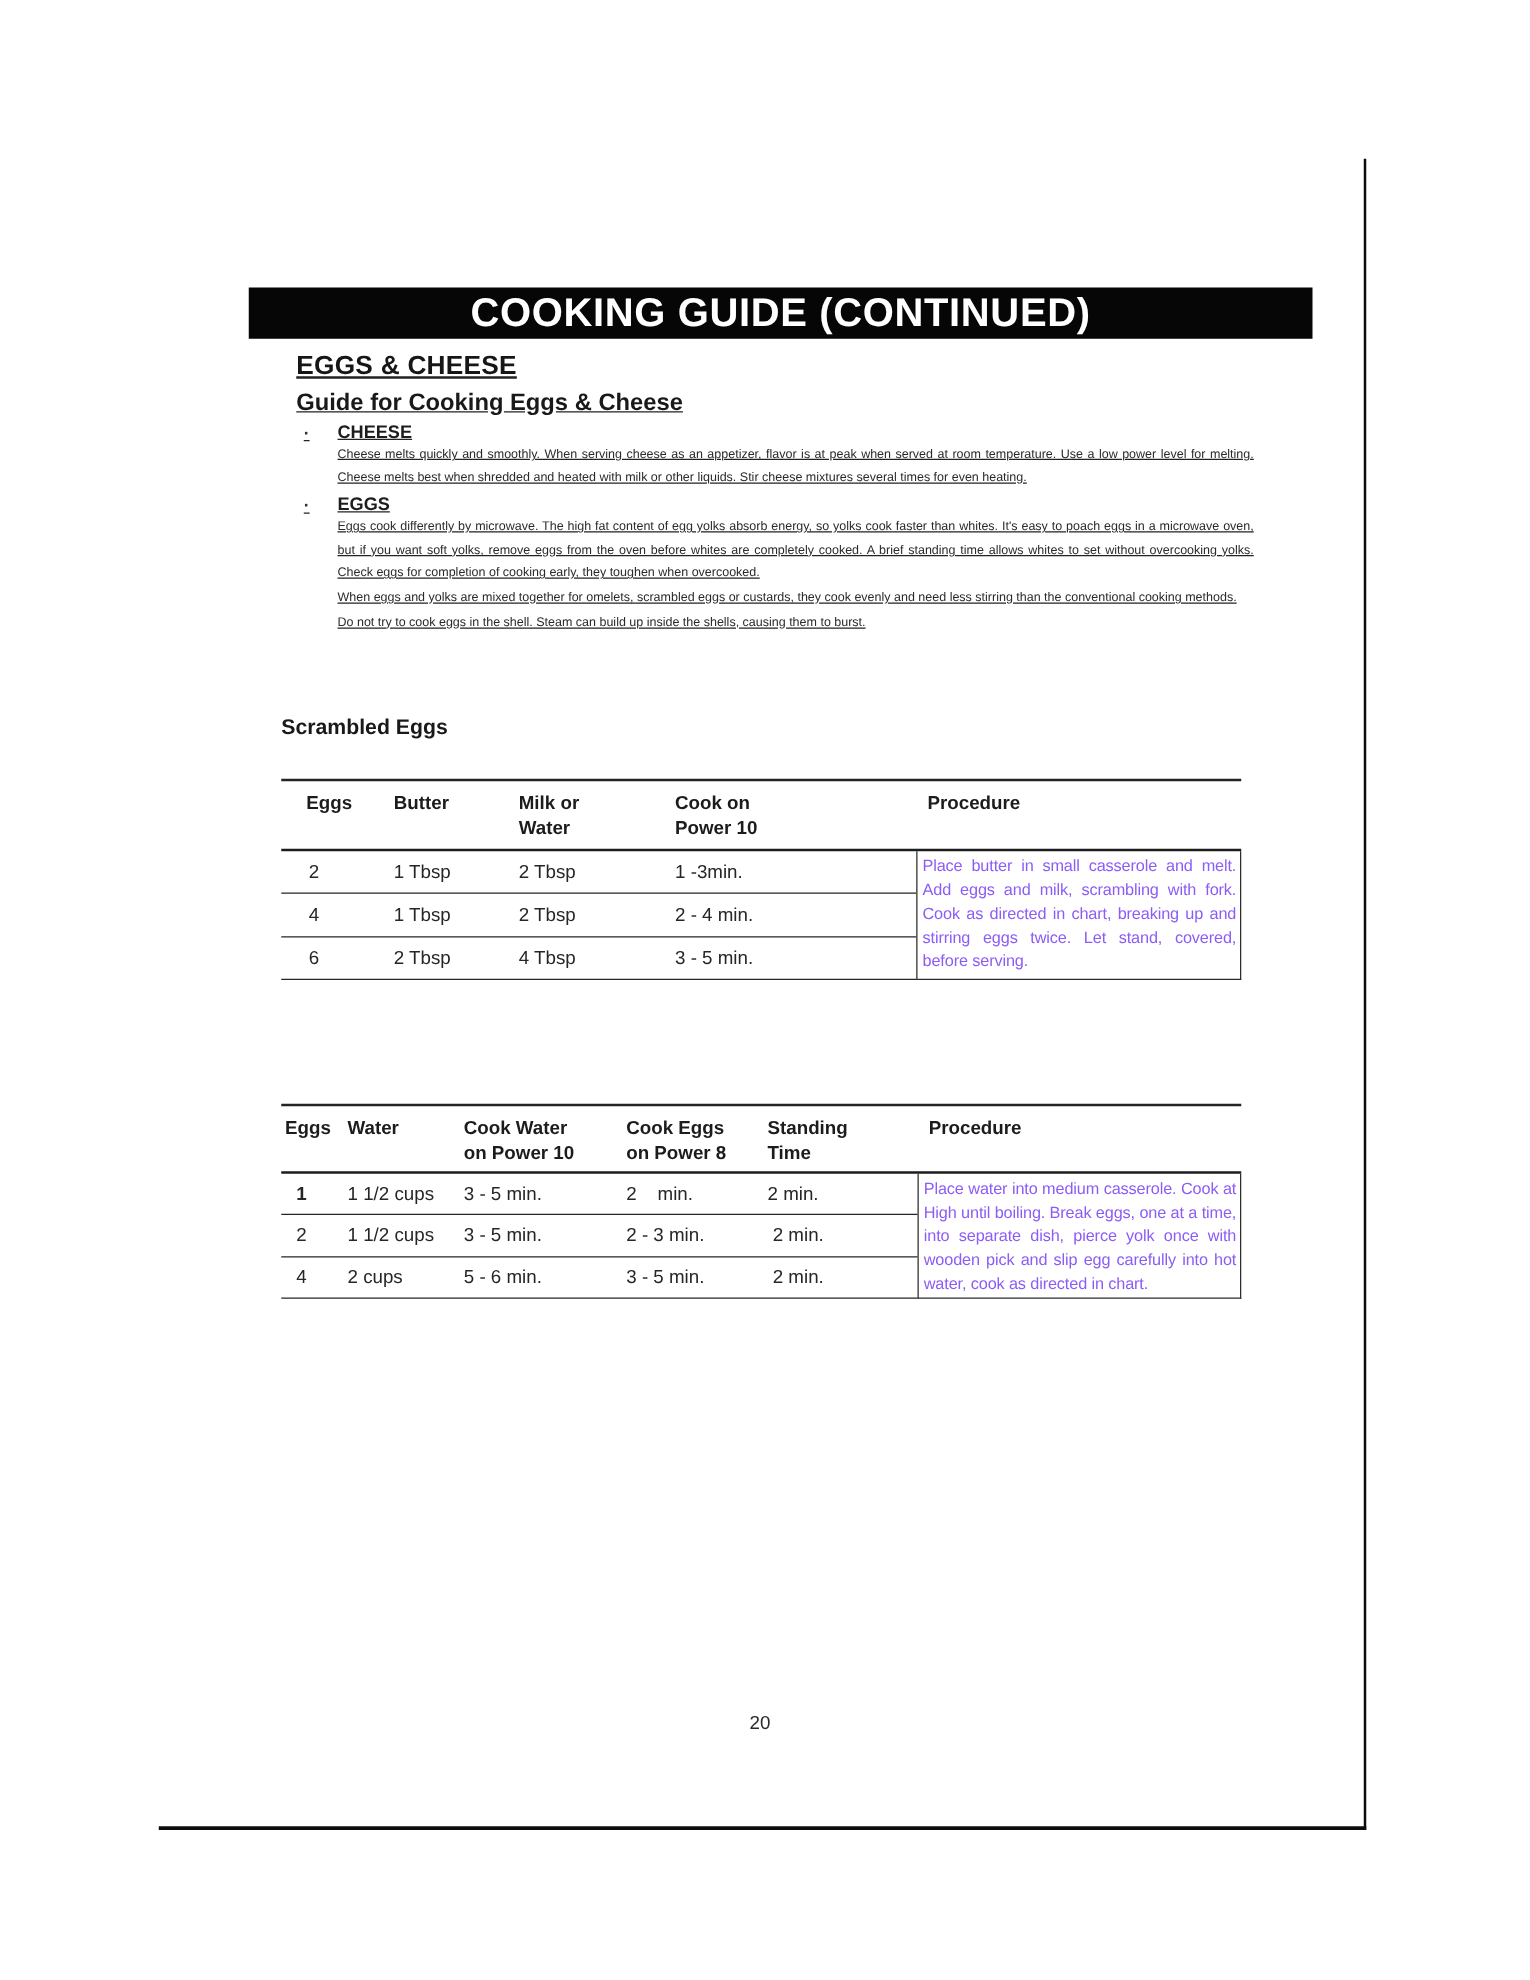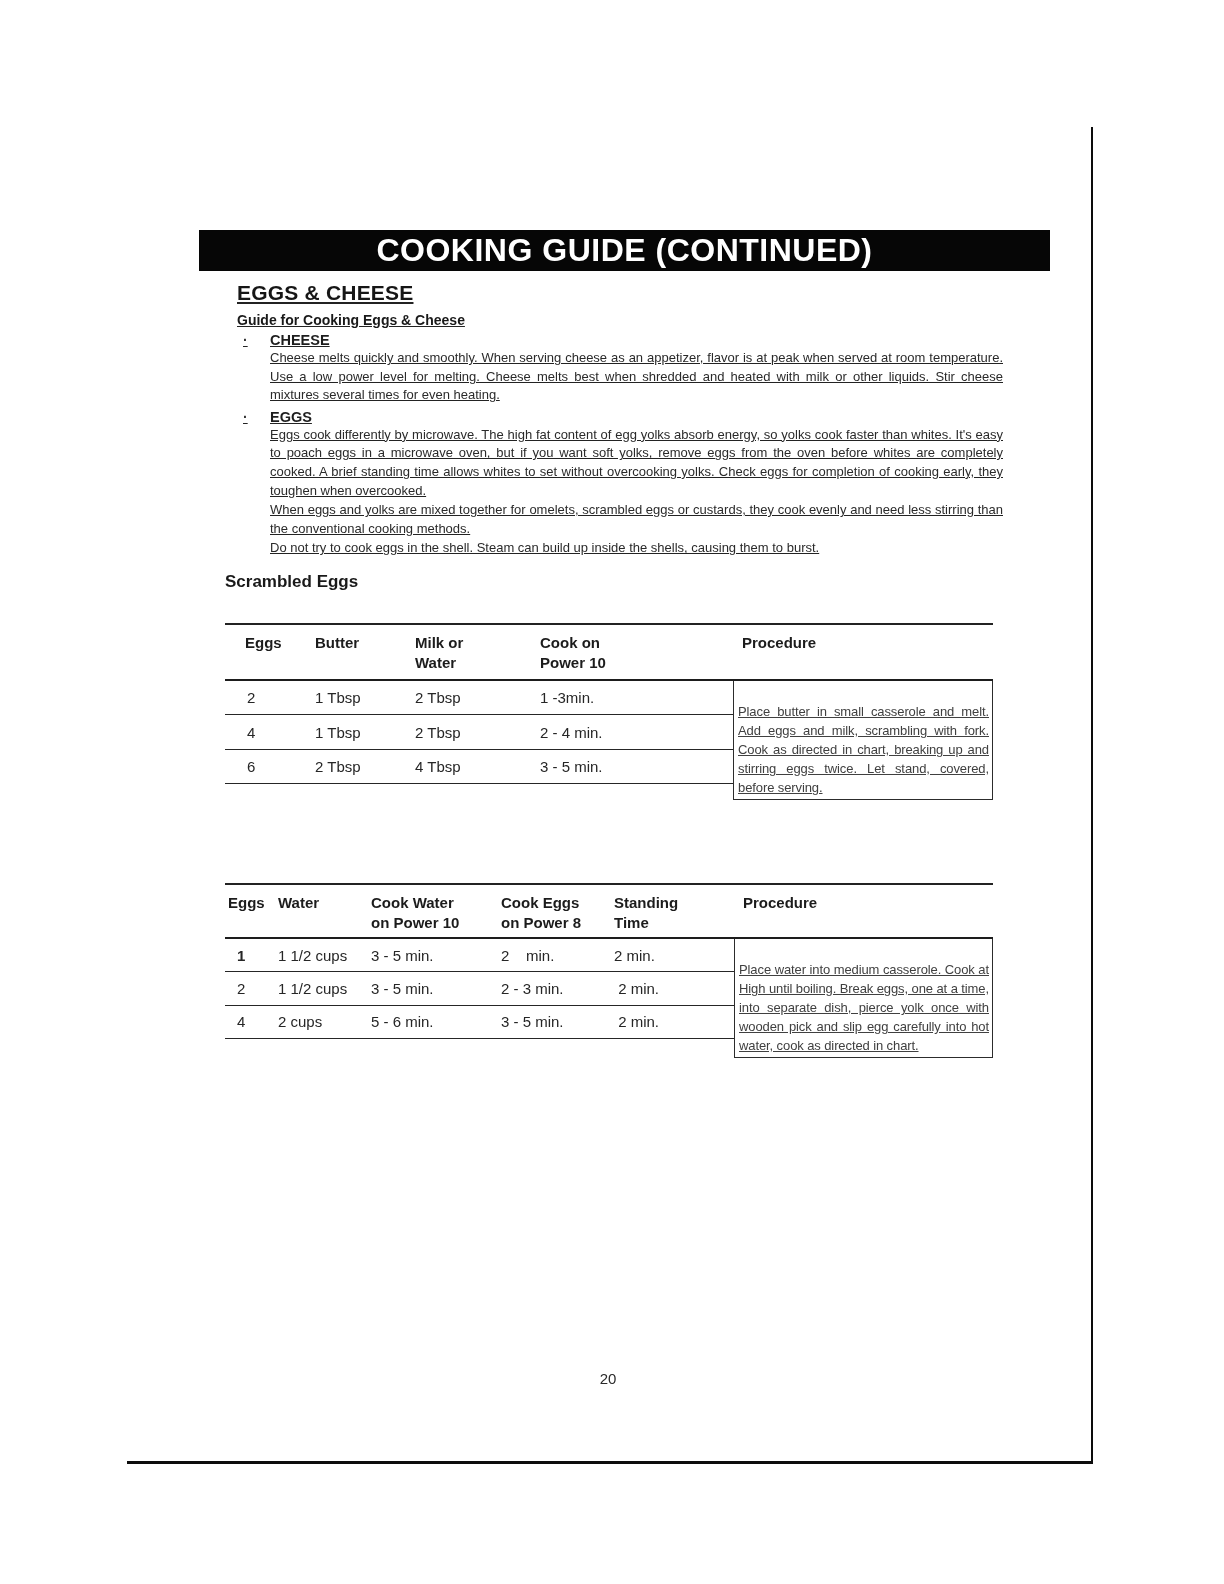--- a/index.html
+++ b/index.html
@@ -12,27 +12,27 @@
     position:absolute;left:127px;top:127px;width:964px;height:1334px;
     border-right:2px solid #0c0c0c;border-bottom:3px solid #0c0c0c;
   }
   .header-bar{
     position:absolute;left:199px;top:230px;width:851px;height:41px;
     background:#060606;color:#ffffff;display:flex;align-items:center;justify-content:center;
     font-weight:bold;font-size:32px;letter-spacing:.5px;white-space:nowrap;
   }
   .content{position:absolute;left:237px;top:281px;width:766px;text-decoration:underline;}
   .h1{font-weight:bold;font-size:21px;color:#161616;letter-spacing:.2px;}
-  .h2{font-weight:bold;font-size:14px;color:#191919;margin-top:7px;}
+  .h2{font-weight:bold;font-size:19px;color:#191919;margin-top:7px;}
   .bullet-row{display:flex;margin-top:4px;}
   .bullet-dot{width:33px;flex:0 0 33px;font-size:14px;color:#333;padding-left:6px;box-sizing:border-box;}
   .bullet-dot::before{content:"\00B7";font-weight:bold;}
   .b-label{font-weight:bold;font-size:14.5px;color:#1d1d1d;}
   .para{
-    margin:1px 0 0 33px;font-size:13px;line-height:18.6px;text-align:justify;color:#2a2a2a;
+    margin:1px 0 0 33px;font-size:10px;line-height:18.6px;text-align:justify;color:#2a2a2a;
   }
   .scrambled{position:absolute;left:225px;top:572px;font-weight:bold;font-size:17px;color:#191919;}
 
   .tbl{position:absolute;left:225px;width:768px;font-size:15px;}
   .tbl1{top:623px;}
   .tbl2{top:883px;}
   .thead{
     display:grid;border-top:2px solid #232323;border-bottom:2px solid #1d1d1d;
     font-weight:bold;color:#1c1c1c;
   }
@@ -50,22 +50,22 @@
   .row{display:grid;align-items:center;border-bottom:1.8px solid #262626;color:#262626;}
   .tbl1 .row{grid-template-columns:88px 100px 125px 195px;height:33.4px;}
   .tbl2 .row{grid-template-columns:50px 93px 130px 113px 123px;height:32.4px;}
   .dc{padding-left:2px;white-space:pre-wrap;}
   .tbl1 .dc.c0{padding-left:22px;}
   .tbl2 .dc.c0{padding-left:12px;}
   .tbl2 .dc{padding-left:3px;}
   .tbl2 .row:first-child .dc.c0{font-weight:bold;}
   .proc{
     flex:1;border:1.5px solid #2c2c2c;border-top:none;
-    font-size:13px;line-height:19px;text-align:justify;color:#404040;
-    padding:21px 3px 2px 4px;box-sizing:border-box;letter-spacing:-.1px;text-decoration:underline;
+    font-size:13px;line-height:19px;text-align:justify;color:#8b5cf6;
+    padding:2px 3px 2px 4px;box-sizing:border-box;letter-spacing:-.1px;
   }
   .page-number{position:absolute;left:225px;top:1370px;width:766px;text-align:center;font-size:15px;color:#2a2a2a;}
 </style>
 </head>
 <body>
 
 <div class="page">
 
   <div class="frame"></div>
 

